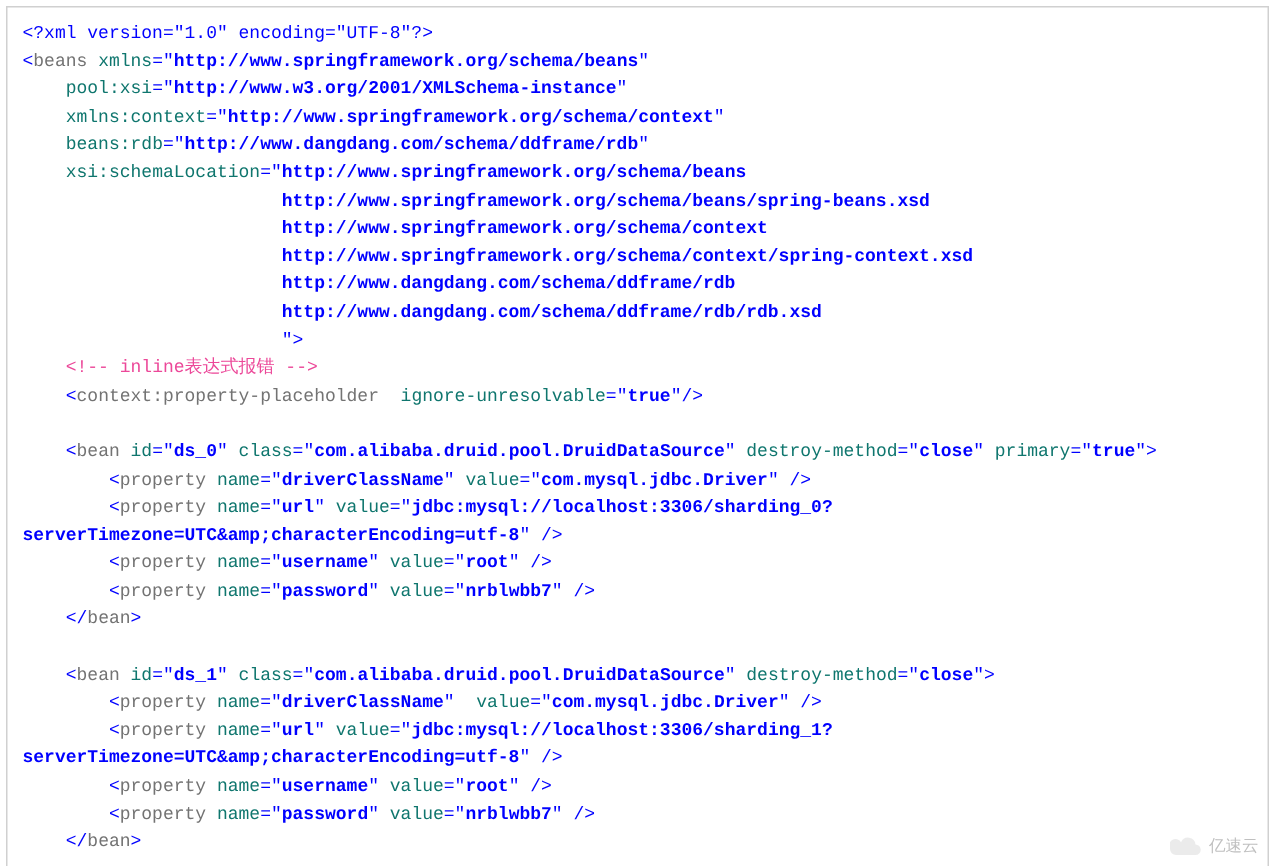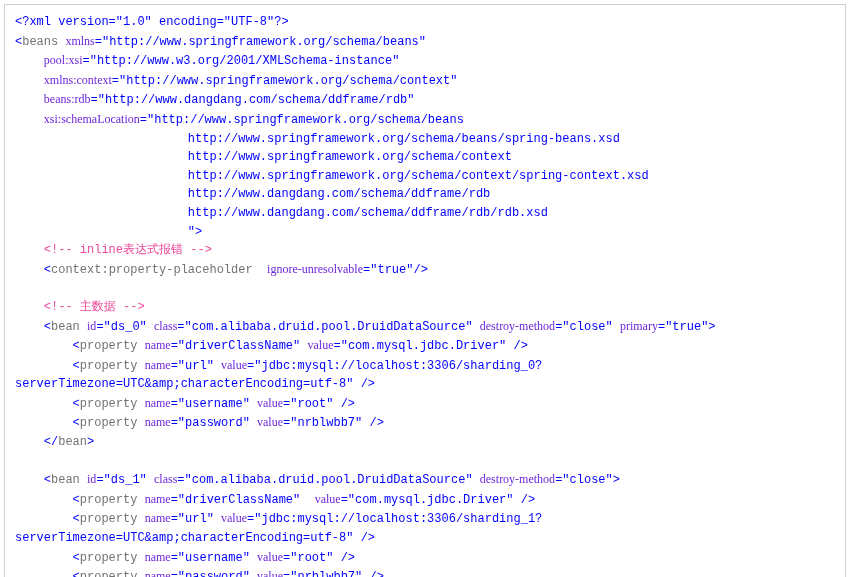--- a/index.html
+++ b/index.html
@@ -13,22 +13,22 @@
     border: 1px solid #d0d0d0;
     padding: 8px 10px;
     margin: 4px;
     width: 820px;
     line-height: 1.55;
     overflow: hidden;
     position: relative;
   }
   .line { white-space: pre; } 
   .tag    { color: #737373; } 
-  .attr   { color: #6d28d9; font-family: Liberation Serif, serif; } 
-  .val    { color: #0000ff; } 
+  .attr   { color: #0f766e; } 
+  .val    { color: #0000ff; font-weight: bold; } 
   .comment{ color: #ec4899; } 
   .punct  { color: #0000ff; }
   .watermark {
     position: absolute;
     right: 6px;
     bottom: 6px;
     font-size: 11px;
     color: #c0c0c0;
     font-family: Arial, sans-serif;
     display: flex;
@@ -53,21 +53,20 @@
 <div class="line">                        <span class="val">http://www.springframework.org/schema/context</span></div>
 <div class="line">                        <span class="val">http://www.springframework.org/schema/context/spring-context.xsd</span></div>
 <div class="line">                        <span class="val">http://www.dangdang.com/schema/ddframe/rdb</span></div>
 <div class="line">                        <span class="val">http://www.dangdang.com/schema/ddframe/rdb/rdb.xsd</span></div>
 <div class="line">                        <span class="punct">"&gt;</span></div>
 
 <div class="line">    <span class="comment">&lt;!-- inline表达式报错 --&gt;</span></div>
 <div class="line">    <span class="punct">&lt;</span><span class="tag">context:property-placeholder</span>  <span class="attr">ignore-unresolvable</span><span class="punct">=</span><span class="punct">"</span><span class="val">true</span><span class="punct">"/&gt;</span></div>
 
 <div class="line">&nbsp;</div>
-<div class="line">    <span class="comment">&lt;!-- 主数据 --&gt;</span></div>
 
 <div class="line">    <span class="punct">&lt;</span><span class="tag">bean</span> <span class="attr">id</span><span class="punct">="</span><span class="val">ds_0</span><span class="punct">"</span> <span class="attr">class</span><span class="punct">="</span><span class="val">com.alibaba.druid.pool.DruidDataSource</span><span class="punct">"</span> <span class="attr">destroy-method</span><span class="punct">="</span><span class="val">close</span><span class="punct">"</span> <span class="attr">primary</span><span class="punct">="</span><span class="val">true</span><span class="punct">"&gt;</span></div>
 <div class="line">        <span class="punct">&lt;</span><span class="tag">property</span> <span class="attr">name</span><span class="punct">="</span><span class="val">driverClassName</span><span class="punct">"</span> <span class="attr">value</span><span class="punct">="</span><span class="val">com.mysql.jdbc.Driver</span><span class="punct">" /&gt;</span></div>
 <div class="line">        <span class="punct">&lt;</span><span class="tag">property</span> <span class="attr">name</span><span class="punct">="</span><span class="val">url</span><span class="punct">"</span> <span class="attr">value</span><span class="punct">="</span><span class="val">jdbc:mysql://localhost:3306/sharding_0?</span></div>
 <div class="line"><span class="val">serverTimezone=UTC&amp;amp;characterEncoding=utf-8</span><span class="punct">" /&gt;</span></div>
 <div class="line">        <span class="punct">&lt;</span><span class="tag">property</span> <span class="attr">name</span><span class="punct">="</span><span class="val">username</span><span class="punct">"</span> <span class="attr">value</span><span class="punct">="</span><span class="val">root</span><span class="punct">" /&gt;</span></div>
 <div class="line">        <span class="punct">&lt;</span><span class="tag">property</span> <span class="attr">name</span><span class="punct">="</span><span class="val">password</span><span class="punct">"</span> <span class="attr">value</span><span class="punct">="</span><span class="val">nrblwbb7</span><span class="punct">" /&gt;</span></div>
 <div class="line">    <span class="punct">&lt;/</span><span class="tag">bean</span><span class="punct">&gt;</span></div>
 
 <div class="line">&nbsp;</div>

